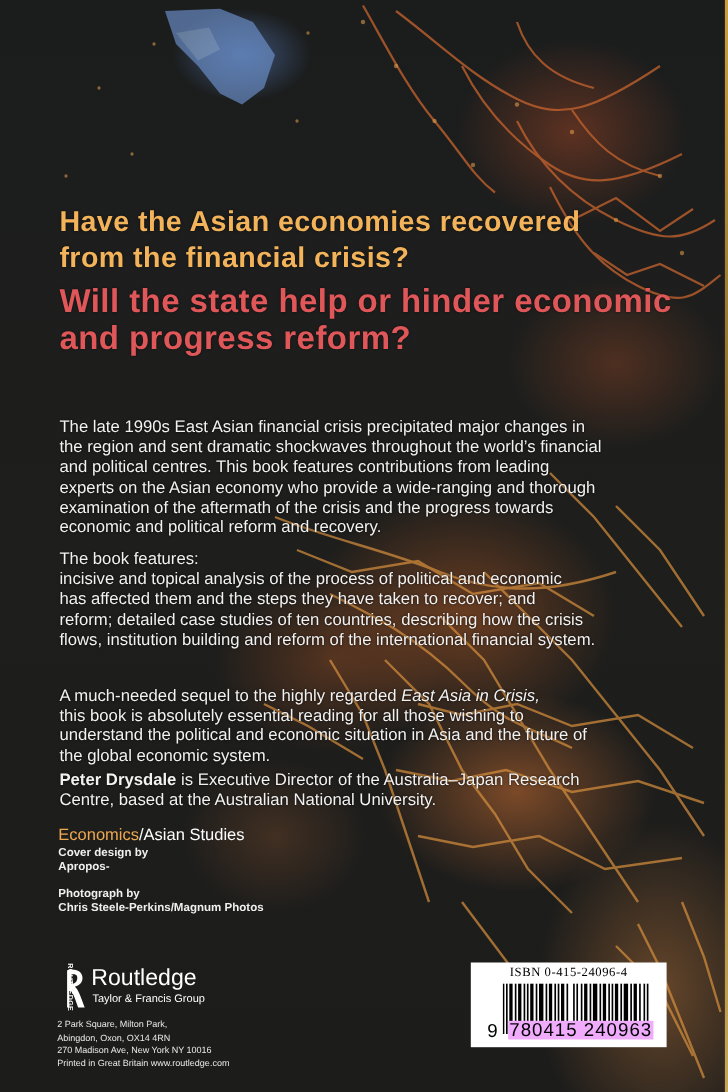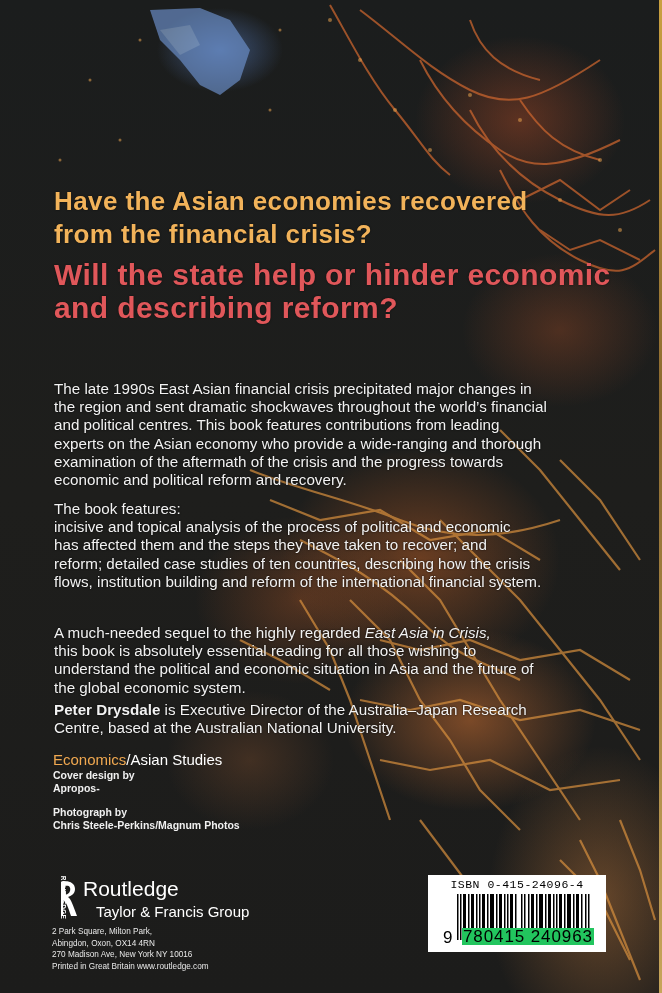--- a/index.html
+++ b/index.html
@@ -70,47 +70,47 @@
     .logo-vert {
       position: absolute; left: -11px; top: 14px; transform: rotate(90deg);
       color: #fff; font-size: 6.5px; font-weight: bold; letter-spacing: 0.3px;
       white-space: nowrap; transform-origin: center;
     }
     .pub-name {
       position: absolute; left: 30px; top: -3px; color: #fff;
       font-size: 21px; white-space: nowrap; font-family: "Liberation Sans", sans-serif;
     }
     .pub-group {
-      position: absolute; left: 43px; top: 23px; color: #fff;
-      font-size: 15px; white-space: nowrap;
+      position: absolute; left: 31px; top: 23px; color: #fff;
+      font-size: 10px; white-space: nowrap;
     }
     .address {
       position: absolute; left: 52px; top: 926px; color: #e8e8e8;
       font-size: 8.2px; line-height: 11.7px;
     }
     .address .addr-line { display: block; white-space: nowrap; }
     .isbn-box {
       position: absolute; left: 428px; top: 875px; width: 178px; height: 77px;
       background: #fff;
     }
     .isbn-label {
       position: absolute; top: 3px; left: 0; width: 178px; text-align: center;
-      font-family: Liberation Mono, monospace; font-size: 11.5px; color: #000;
+      font-family: Liberation Serif, serif; font-size: 11.5px; color: #000;
       letter-spacing: 0.5px;
     }
     .barcode {
       position: absolute; left: 29px; top: 19px; width: 136px; height: 46px;
     }
     .ean-first {
       position: absolute; left: 15px; top: 53px; font-family: "Liberation Sans", sans-serif;
       font-size: 17px; color: #000;
     }
     .ean-rest {
       position: absolute; left: 34px; top: 53px; font-family: "Liberation Sans", sans-serif;
-      font-size: 17px; color: #000; background: #22c55e; letter-spacing: 0.9px; padding: 0 1px;
+      font-size: 17px; color: #000; background: #f0abfc; letter-spacing: 0.9px; padding: 0 1px;
       line-height: 17px;
     }
   </style>
 </head>
 <body>
 
 <div class="cover">
   <svg class="texture" width="662" height="993" viewBox="0 0 662 993">
     <g fill="none" stroke="#c8642e" stroke-width="2" opacity="0.75">
       <path d="M330 5 C350 40 370 80 395 110 S430 160 450 175"></path>
@@ -167,21 +167,21 @@
   <div class="edge"></div>
 </div>
 
 <div class="q1">
   <span style="display:block;white-space:nowrap">Have the Asian economies recovered</span>
   <span style="display:block;white-space:nowrap">from the financial crisis?</span>
 </div>
 
 <div class="q2">
   <span style="display:block;white-space:nowrap">Will the state help or hinder economic</span>
-  <span style="display:block;white-space:nowrap">and describing reform?</span>
+  <span style="display:block;white-space:nowrap">and progress reform?</span>
 </div>
 
 <div class="body-text p1">
   <span class="line">The late 1990s East Asian financial crisis precipitated major changes in</span>
   <span class="line">the region and sent dramatic shockwaves throughout the world’s financial</span>
   <span class="line">and political centres. This book features contributions from leading</span>
   <span class="line">experts on the Asian economy who provide a wide-ranging and thorough</span>
   <span class="line">examination of the aftermath of the crisis and the progress towards</span>
   <span class="line">economic and political reform and recovery.</span>
 </div>

